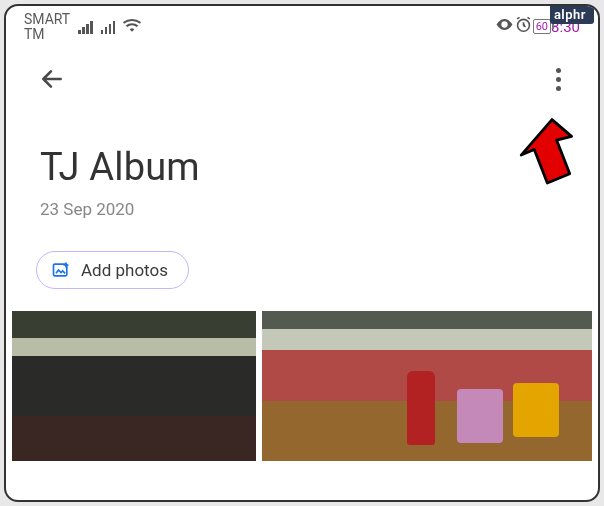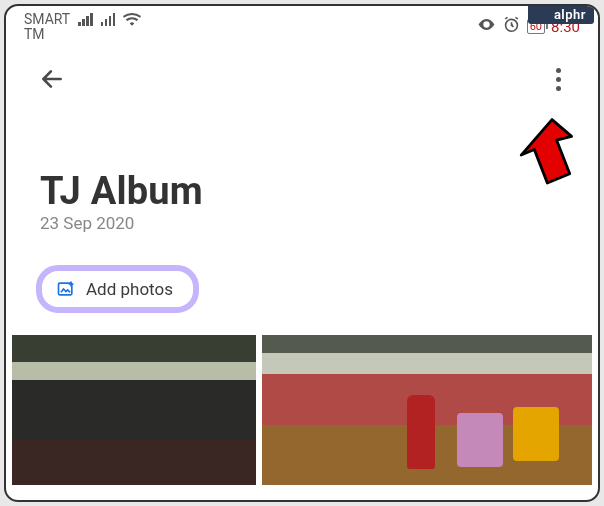--- a/index.html
+++ b/index.html
@@ -21,37 +21,37 @@
     position: relative;
   }
   .watermark {
     position: absolute;
     top: 0;
     right: 4px;
     background: #2b3a55;
     color: #fff;
     font-size: 13px;
     font-weight: 600;
-    padding: 1px 8px 2px 26px;
+    padding: 1px 8px 2px 4px;
     border-radius: 0 0 3px 3px;
     letter-spacing: .5px;
     z-index: 50;
   }
   
   .status-bar {
     display: flex;
     align-items: center;
     justify-content: space-between;
     padding: 6px 18px 2px 18px;
     font-size: 15px;
     color: #555;
   }
-  .status-left { display: flex; gap: 8px; }
+  .status-left { display: flex; align-items: center; gap: 8px; }
   .carrier { font-size: 14px; line-height: 1.05; color:#5a5a5a; }
-  .status-right { display: flex; align-items: center; gap: 6px; font-size: 15px; color:#b91c1c; }
+  .status-right { display: flex; align-items: center; font-size: 15px; color:#a21caf; }
   .batt {
     display:inline-flex; align-items:center; gap:1px;
     border:1.5px solid #777; border-radius:2px; padding:0 2px;
     font-size:11px; line-height:1.2; position:relative;
   }
   .batt::after{
     content:""; position:absolute; right:-4px; top:3px;
     width:2px; height:6px; background:#777;
   }
   
@@ -60,27 +60,27 @@
     padding: 18px 22px 8px 28px;
   }
   .back-btn, .more-btn {
     width:36px; height:36px; display:flex; align-items:center; justify-content:center;
     color:#444; cursor:pointer;
   }
   .more-btn { flex-direction:column; gap:4px; }
   .dot { width:5px; height:5px; border-radius:50%; background:#555; }
   
   .title-block { padding: 40px 34px 14px 34px; }
-  .album-title { font-size: 38px; color:#333; font-weight:700; letter-spacing:.2px;margin-top:24px; }
-  .album-date  { font-size: 17px; color:#878787; }
+  .album-title { font-size: 38px; color:#333; font-weight:400; letter-spacing:.2px; }
+  .album-date  { font-size: 17px; color:#878787; margin-top:10px; }
   
   .chips { display:flex; gap:14px; padding: 18px 30px 22px 30px; }
   .chip {
     display:flex; align-items:center; gap:10px;
-    border:6px solid #c4b5fd; border-radius:22px;
+    border:1px solid #c4b5fd; border-radius:22px;
     padding:8px 20px 8px 14px;
     font-size:17px; color:#3b3b3b; cursor:pointer;
     background:#fff;
   }
   .chip svg { width:20px; height:20px; }
   
   .grid { display:flex; gap:6px; padding:0 6px; }
   .thumb {
     height:150px; border-radius:0;
     background:#888 center/cover no-repeat;

